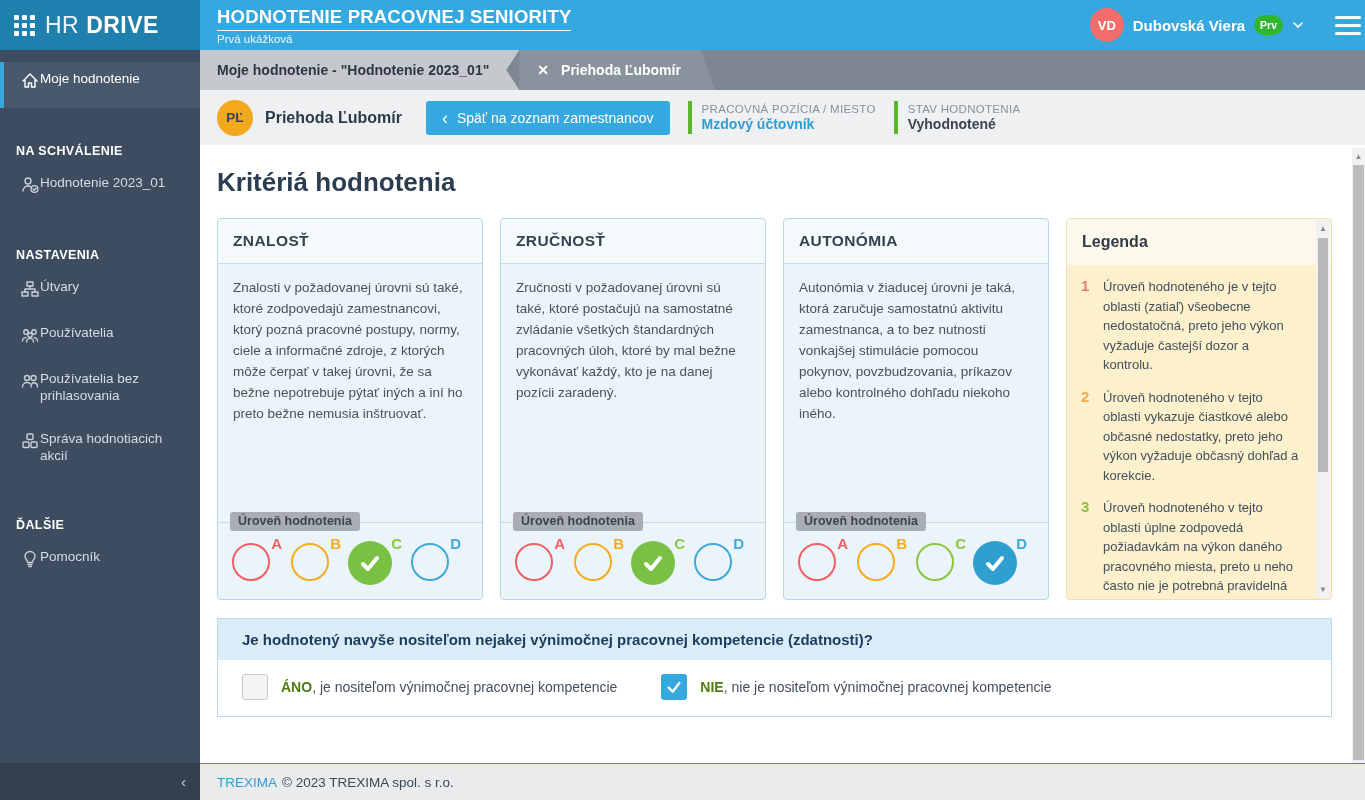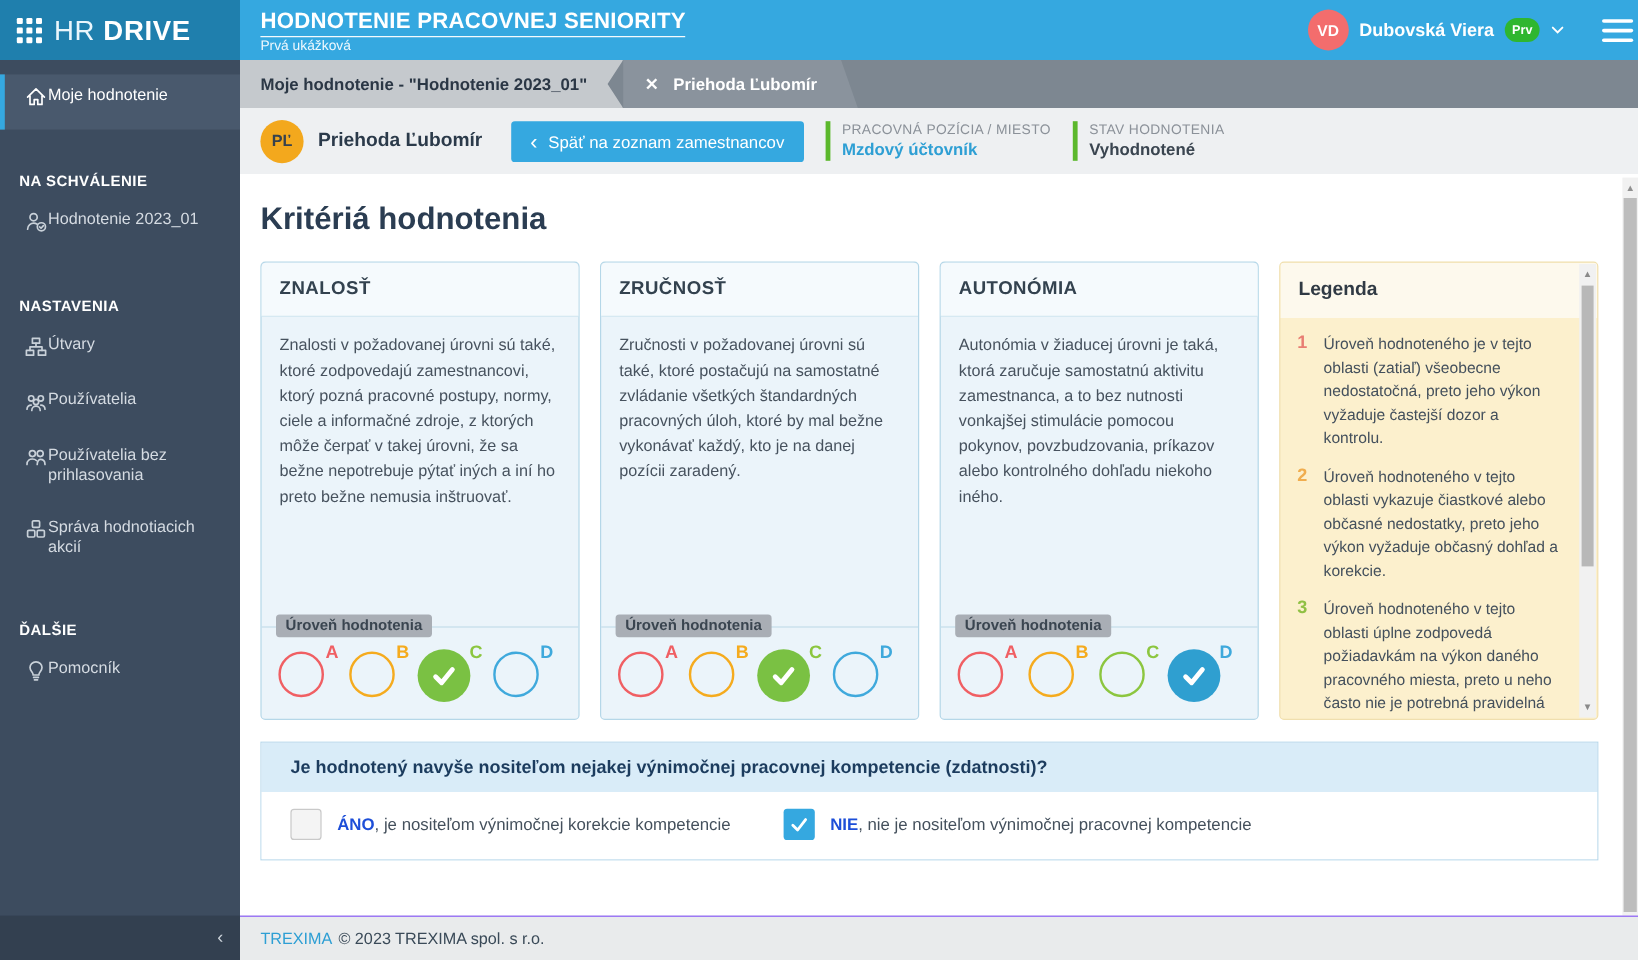--- a/index.html
+++ b/index.html
@@ -95,21 +95,21 @@
 
   
   .question { margin:18px 0 0 17px; width:1115px; border:1px solid #b9d9ec; border-radius:0; }
   .q-head { background:#d9ecf8; padding:12px 24px; color:#1c3c5e; font-size:15px; font-weight:bold; }
   .q-body { background:#fff; padding:14px 24px 16px 24px; display:flex; align-items:center; gap:44px; }
   .q-opt { display:flex; align-items:center; gap:13px; cursor:pointer; }
   .cbx { width:26px; height:26px; border-radius:3px; }
   .cbx.unchecked { background:#f4f4f4; border:1px solid #c9c9c9; }
   .cbx.checked { background:#35a8e0; display:flex; align-items:center; justify-content:center; }
   .q-label { font-size:14px; color:#44505c; }
-  .q-label b { color:#1d4ed8; }
+  .q-label b { color:#4d7c0f; }
 
   
   .page-scroll { position:absolute; top:3px; right:0; width:13px; height:615px; background:#f1f1f1; }
   .page-scroll .arr { position:absolute; top:4px; left:0; width:13px; text-align:center; color:#909090; font-size:8px; }
   .page-scroll .thumb { position:absolute; top:17px; left:1px; width:11px; bottom:3px; background:#bdbdbd; }
 
   
   .footer { position:absolute; left:200px; bottom:0; width:1165px; height:37px; background:#e9ebec; border-top:1px solid #8b5cf6; display:flex; align-items:center; padding-left:17px; font-size:13.5px; color:#3a4a58; gap:5px; }
   .footer .brand { color:#2e9fd4; cursor:pointer; }
 
@@ -366,21 +366,21 @@
         <span class="arr down">▼</span>
       </div>
     </div>
   </div>
 
   <div class="question">
     <div class="q-head">Je hodnotený navyše nositeľom nejakej výnimočnej pracovnej kompetencie (zdatnosti)?</div>
     <div class="q-body">
       <div class="q-opt">
         <div class="cbx unchecked"></div>
-        <div class="q-label"><b>ÁNO</b><span>, je nositeľom výnimočnej korekcie kompetencie</span></div>
+        <div class="q-label"><b>ÁNO</b><span>, je nositeľom výnimočnej pracovnej kompetencie</span></div>
       </div>
       <div class="q-opt">
         <div class="cbx checked">
             <svg width="16" height="16" viewBox="0 0 24 24">
               <path d="M4 13 L10 19 L20 6" stroke="#fff" stroke-width="3.5" fill="none" stroke-linecap="round" stroke-linejoin="round"></path>
             </svg>
           </div>
         <div class="q-label"><b>NIE</b><span>, nie je nositeľom výnimočnej pracovnej kompetencie</span></div>
       </div>
     </div>

